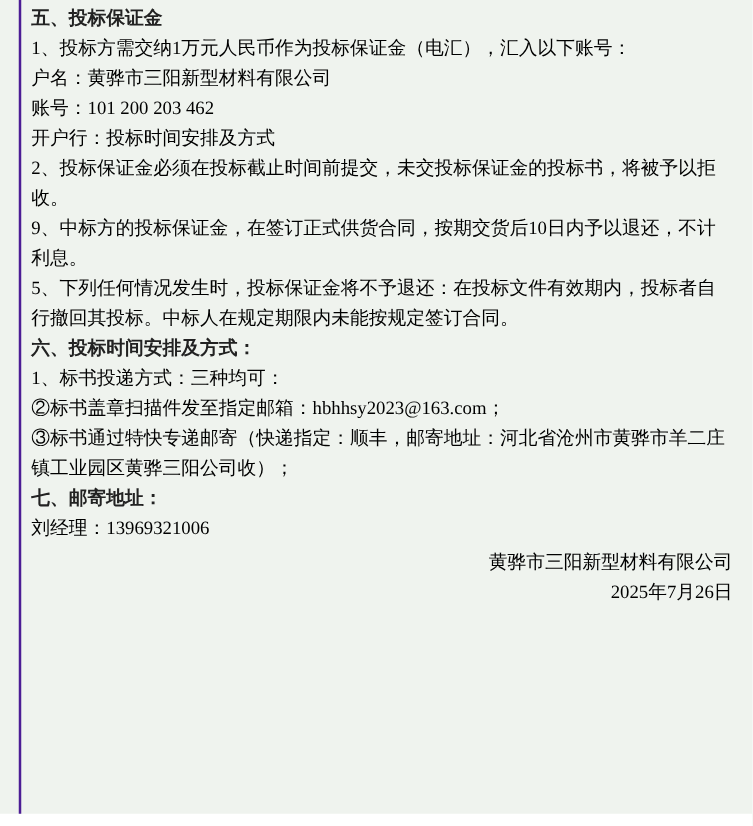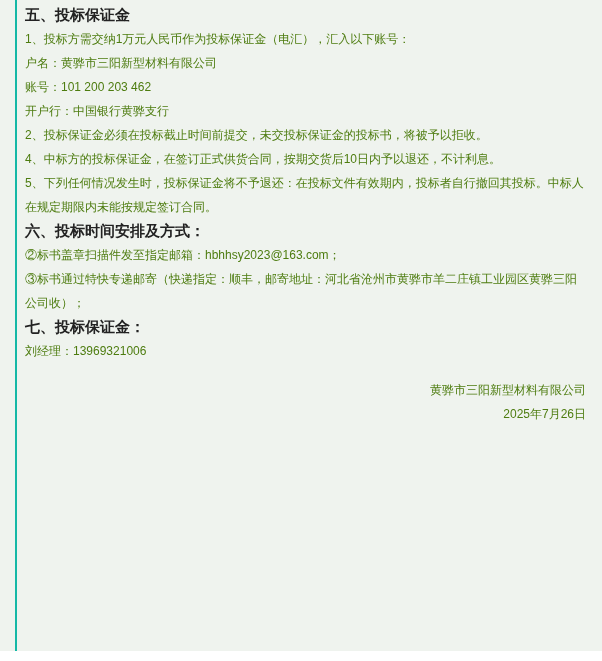--- a/index.html
+++ b/index.html
@@ -15,70 +15,72 @@
     overflow: hidden;
   }
   .notice-panel {
     width: 602px;
     height: 651px;
     background: #eff3ee;
   }
   .notice-blockquote {
     margin-left: 15px;
     height: 100%;
-    border-left: 2px solid #14b8a6;
+    border-left: 2px solid #4c1d95;
     padding: 3px 16px 6px 8px;
     overflow: hidden;
+    font-family: Liberation Serif, serif;
   }
   .section { margin: 0; padding: 0; }
   .heading {
     margin: 0;
     font-size: 15px;
     line-height: 24px;
     font-weight: 700;
     color: #222222;
   }
   .line {
     margin: 0;
-    font-size: 12px;
+    font-size: 15px;
     line-height: 24px;
-    color: #4d7c0f;
+    color: #000000;
     word-break: break-all;
   }
   .signature {
-    margin-top: 15px;
+    margin-top: 3px;
     text-align: right;
   }
   .signature .line { text-align: right; }
 </style>
 </head>
 <body>
 
 <div class="notice-panel">
   <div class="notice-blockquote">
 
     <div class="section">
       <h2 class="heading">五、投标保证金</h2>
       <p class="line">1、投标方需交纳1万元人民币作为投标保证金（电汇），汇入以下账号：</p>
       <p class="line">户名：黄骅市三阳新型材料有限公司</p>
       <p class="line">账号：101 200 203 462</p>
-      <p class="line">开户行：中国银行黄骅支行</p>
+      <p class="line">开户行：投标时间安排及方式</p>
       <p class="line">2、投标保证金必须在投标截止时间前提交，未交投标保证金的投标书，将被予以拒收。</p>
-      <p class="line">4、中标方的投标保证金，在签订正式供货合同，按期交货后10日内予以退还，不计利息。</p>
+      <p class="line">9、中标方的投标保证金，在签订正式供货合同，按期交货后10日内予以退还，不计利息。</p>
       <p class="line">5、下列任何情况发生时，投标保证金将不予退还：在投标文件有效期内，投标者自行撤回其投标。中标人在规定期限内未能按规定签订合同。</p>
     </div>
 
     <div class="section">
       <h2 class="heading">六、投标时间安排及方式：</h2>
+      <p class="line">1、标书投递方式：三种均可：</p>
       <p class="line">②标书盖章扫描件发至指定邮箱：hbhhsy2023@163.com；</p>
       <p class="line">③标书通过特快专递邮寄（快递指定：顺丰，邮寄地址：河北省沧州市黄骅市羊二庄镇工业园区黄骅三阳公司收）；</p>
     </div>
 
     <div class="section">
-      <h2 class="heading">七、投标保证金：</h2>
+      <h2 class="heading">七、邮寄地址：</h2>
       <p class="line">刘经理：13969321006</p>
     </div>
 
     <div class="signature">
       <p class="line">黄骅市三阳新型材料有限公司</p>
       <p class="line">2025年7月26日</p>
     </div>
 
   </div>
 </div>

